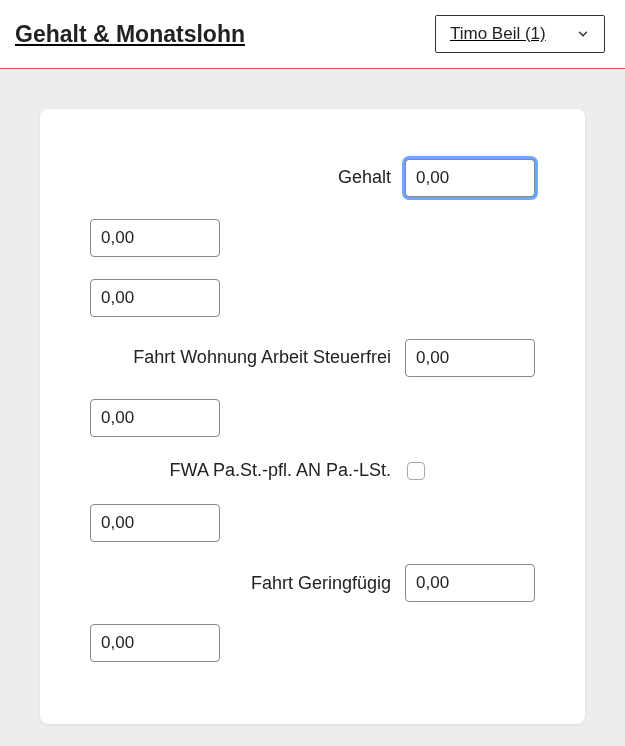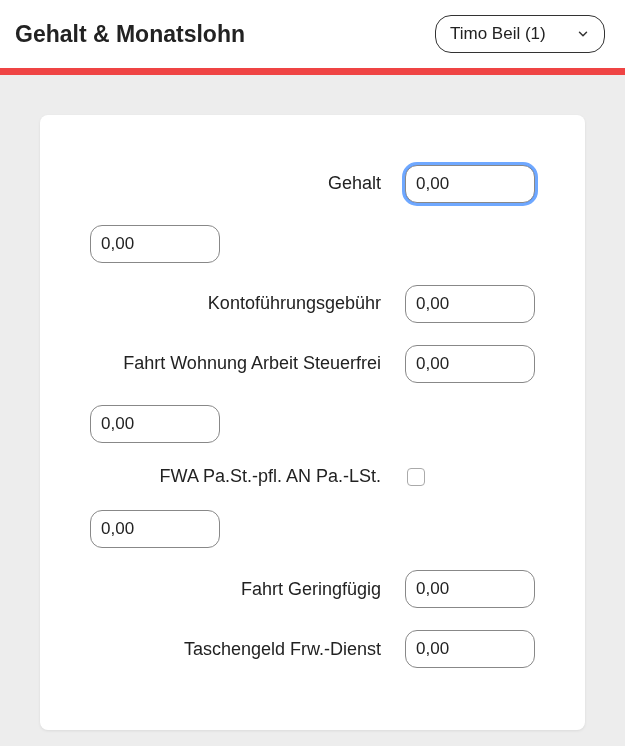--- a/index.html
+++ b/index.html
@@ -12,33 +12,34 @@
       width: 625px;
       height: 746px;
       background: #fff;
     }
     .header {
       display: flex;
       justify-content: space-between;
       align-items: center;
       padding: 15px 20px 15px 15px;
       background: #fff;
-      border-bottom: 7px solid #ef4444;
+      border-bottom: 1px solid #ef4444;
+      text-decoration: underline;
     }
     .page-title {
       font-size: 23px;
       font-weight: 700;
       color: #222;
     }
     .dropdown {
       display: flex;
       align-items: center;
       justify-content: space-between;
       border: 1.5px solid #333;
-      border-radius: 16px;
+      border-radius: 2px;
       padding: 8px 14px;
       min-width: 170px;
       font-size: 17px;
       color: #222;
       background: #fff;
       cursor: pointer;
     }
     .dropdown-label {
       margin-right: 20px;
     }
@@ -64,33 +65,33 @@
       margin-bottom: 22px;
     }
     .form-row.multi {
       align-items: center;
     }
     .form-label {
       flex: 1;
       text-align: right;
       font-size: 18px;
       color: #222;
-      padding-right: 24px;
+      padding-right: 14px;
       line-height: 1.3;
     }
     .form-input-wrap {
       width: 130px;
       flex-shrink: 0;
     }
     .form-input {
       width: 100%;
       padding: 8px 10px;
       font-size: 17px;
       border: 1.5px solid #888;
-      border-radius: 12px;
+      border-radius: 4px;
       background: #fff;
       color: #222;
     }
     .form-input.focused {
       border: 1.5px solid #888;
       outline: 3px solid #6fa8ff;
       outline-offset: 0;
       box-shadow: 0 0 0 1px #2f7bff;
     }
     .checkbox-wrap {
@@ -133,21 +134,20 @@
       </div>
     </div>
 
     <div class="form-row">
       <div class="form-input-wrap">
         <input class="form-input" type="text" value="0,00" style="">
       </div>
     </div>
 
     <div class="form-row">
-      <label class="form-label">Kontoführungsgebühr</label>
       <div class="form-input-wrap">
         <input class="form-input" type="text" value="0,00" style="">
       </div>
     </div>
 
 
     <div class="form-row multi">
       <label class="form-label">Fahrt Wohnung Arbeit Steuerfrei</label>
       <div class="form-input-wrap">
         <input class="form-input" type="text" value="0,00" style="">
@@ -174,20 +174,19 @@
     </div>
 
     <div class="form-row">
       <label class="form-label">Fahrt Geringfügig</label>
       <div class="form-input-wrap">
         <input class="form-input" type="text" value="0,00" style="">
       </div>
     </div>
 
     <div class="form-row">
-      <label class="form-label">Taschengeld Frw.-Dienst</label>
       <div class="form-input-wrap">
         <input class="form-input" type="text" value="0,00" style="">
       </div>
     </div>
 
   </div>
 </div>
 
 </body></html>

